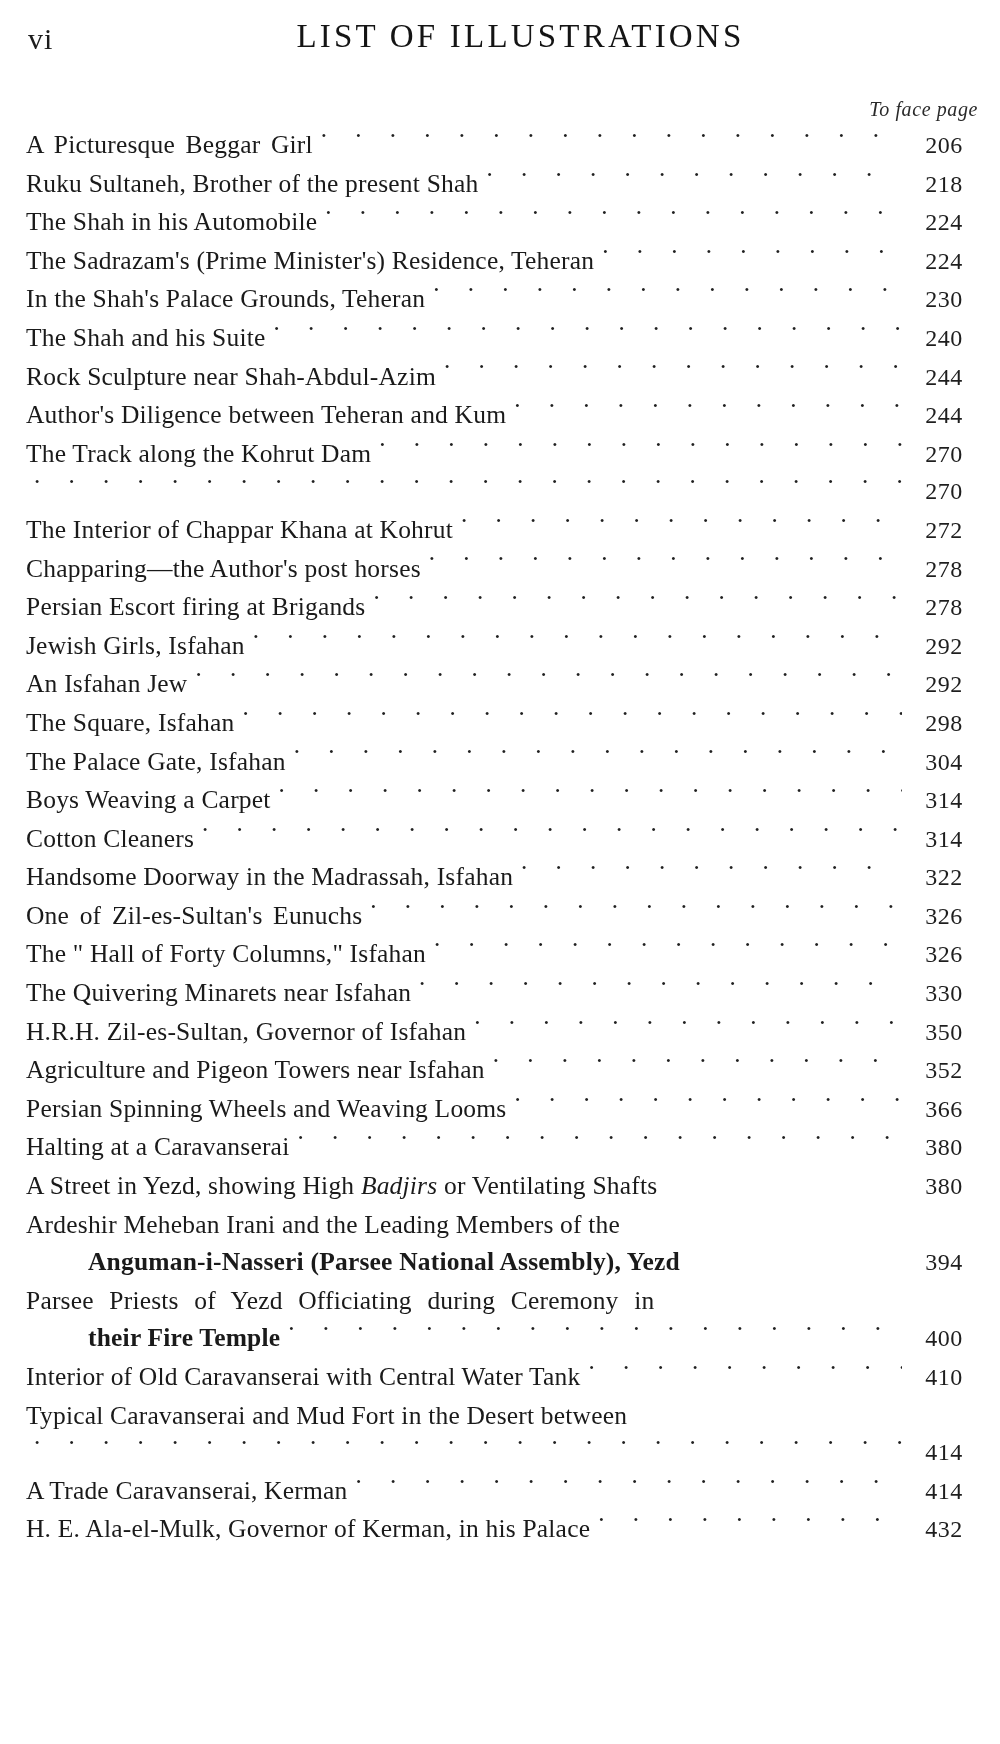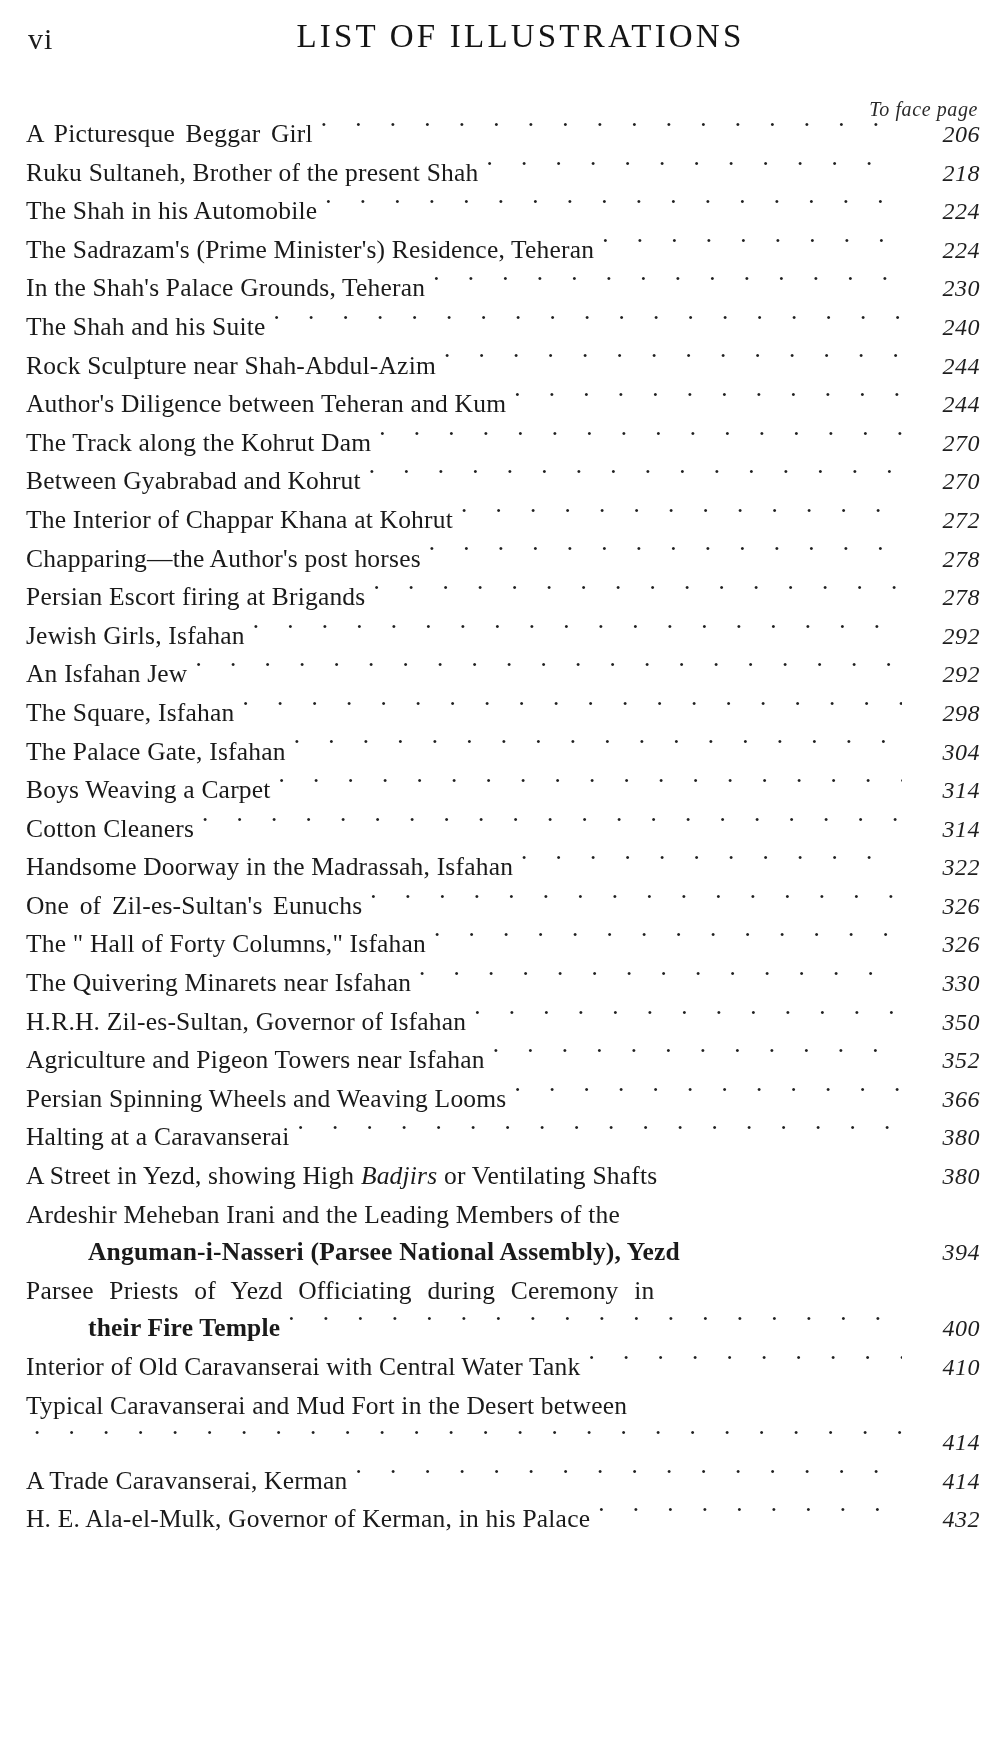--- a/index.html
+++ b/index.html
@@ -53,21 +53,21 @@
     right: 22px;
     top: 98px;
     font-style: italic;
     font-size: 20px;
     letter-spacing: 0.6px;
     color: #2a2a2a;
   }
   
   .list {
     position: absolute;
-    top: 115px;
+    top: 126px;
     left: 26px;
     right: 20px;
   }
   .entry {
     display: flex;
     align-items: baseline;
     font-size: 25.5px;
     line-height: 37.6px;
     white-space: nowrap;
   }
@@ -88,25 +88,24 @@
     left: 0;
     right: 0;
     white-space: nowrap;
     letter-spacing: 11px;
     font-size: 25px;
     color: #202020;
     text-align: left;
   }
   .entry .page-no {
     flex: 0 0 72px;
-    text-align: right;
+    text-align: center;
     font-size: 24px;
     letter-spacing: 0.5px;
     color: #1e1e1e;
-    font-style: italic;
   }
   
   .entry.wrap {
     display: block;
     white-space: normal;
   }
   .entry.wrap .line1 {
     display: block;
     letter-spacing: 0.2px;
   }
@@ -210,21 +209,20 @@
 
     <div class="entry">
       <span class="label">The Track along the Kohrut Dam</span>
       <span class="leader">
           <span>. . . . . . . . . . . . . . . . . . . . . . . . . . . . . . . . . . . . . . . . . . .</span>
         </span>
       <span class="page-no">270</span>
     </div>
 
     <div class="entry">
-      <span class="label">Between Gyabrabad and Kohrut</span>
       <span class="leader">
           <span>. . . . . . . . . . . . . . . . . . . . . . . . . . . . . . . . . . . . . . . . . . .</span>
         </span>
       <span class="page-no">270</span>
     </div>
 
     <div class="entry">
       <span class="label">The Interior of Chappar Khana at Kohrut</span>
       <span class="leader">
           <span>. . . . . . . . . . . . . . . . . . . . . . . . . . . . . . . . . . . . . . . . . . .</span>

